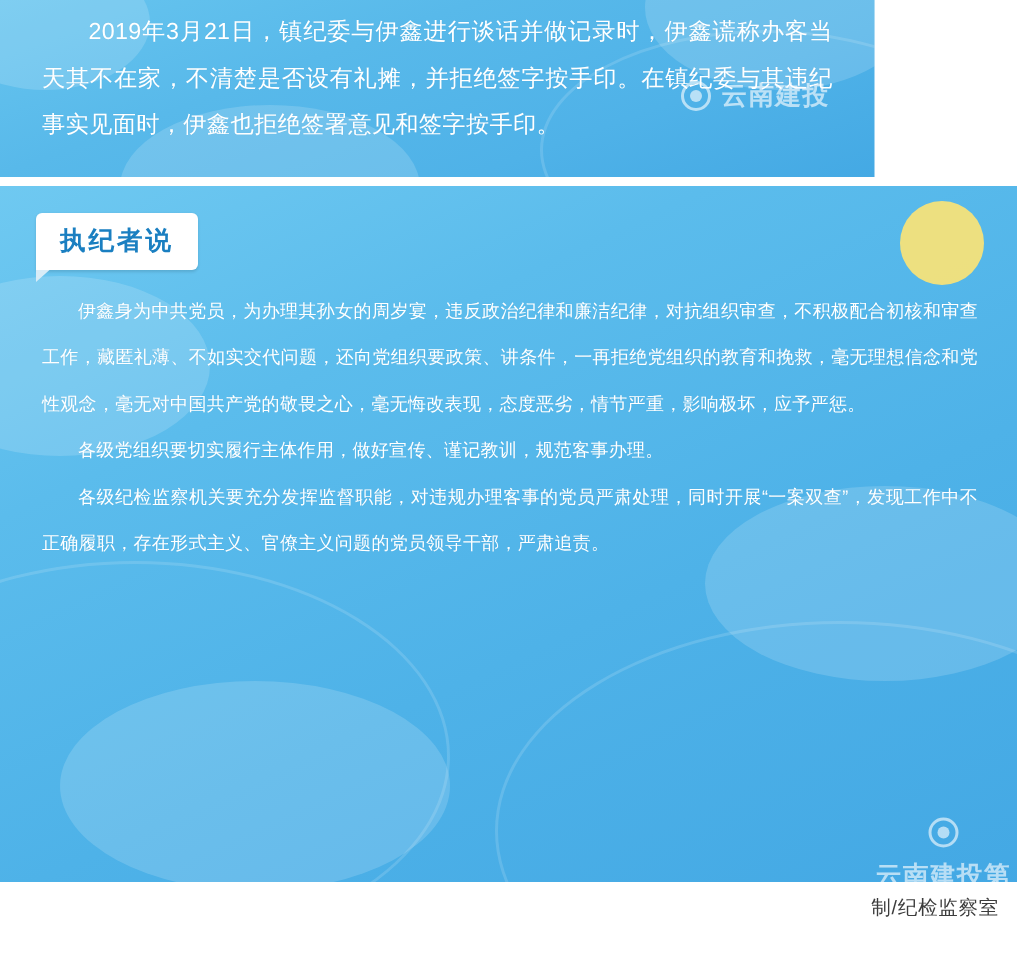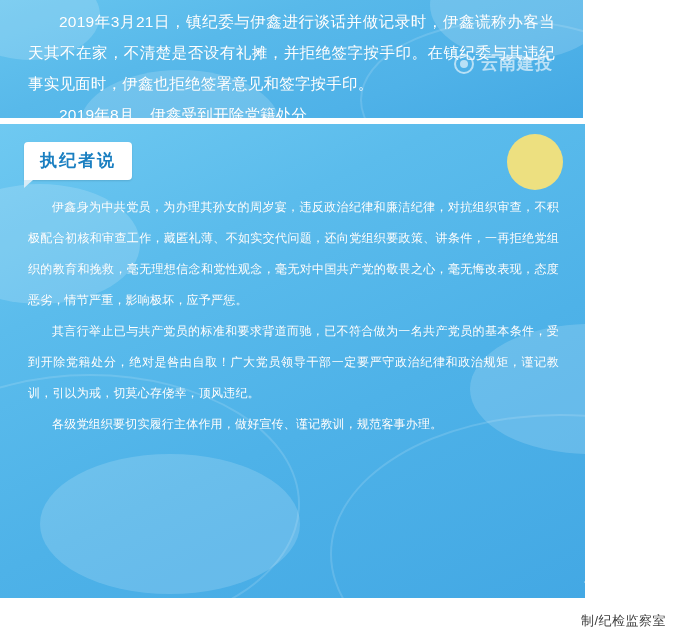--- a/index.html
+++ b/index.html
@@ -75,21 +75,21 @@
     border-radius: 50%;
     background: rgba(255,255,255,0.6);
   }
   #wm-top { right: 30px; top: 52px; text-align: center; }
   #wm-mid { right: 8px; top: 545px; flex-direction: column; }
 
   
   #main-card {
     position: absolute;
     left: 0; top: 124px;
-    width: 585px; height: 474px;
+    width: 678px; height: 474px;
     background: linear-gradient(155deg, #6fc9f1 0%, #5bbcec 28%, #4eb2e8 60%, #43a8e4 100%);
     overflow: hidden;
   }
 
   
   #section-heading {
     position: absolute;
     left: 24px; top: 18px;
     background: #ffffff;
     color: #1a7fc1;
@@ -134,21 +134,21 @@
   .wave {
     position: absolute;
     border: 2px solid rgba(255,255,255,0.14);
     border-radius: 50%;
     pointer-events: none;
   }
 
   
   #footer {
     position: absolute;
-    left: 0; right: 0; bottom: 0;
+    left: 0; right: 0; bottom: 16px;
     height: 36px;
     background: #ffffff;
   }
   #footer-credit {
     position: absolute;
     right: 16px; top: 8px;
     color: #3c3c3c;
     font-size: 13px;
     letter-spacing: 0.5px;
   }
@@ -157,21 +157,20 @@
 <body>
 
 <div id="top-card">
   <div class="cloud" style="left:-40px; top:-30px; width:140px; height:90px;"></div>
   <div class="cloud" style="left:430px; top:-50px; width:180px; height:110px;"></div>
   <div class="cloud" style="left:80px; top:70px; width:200px; height:110px;"></div>
   <div class="wave" style="left:360px; top:20px; width:300px; height:160px;"></div>
 
   <div class="inner">
     <p class="para">2019年3月21日，镇纪委与伊鑫进行谈话并做记录时，伊鑫谎称办客当天其不在家，不清楚是否设有礼摊，并拒绝签字按手印。在镇纪委与其违纪事实见面时，伊鑫也拒绝签署意见和签字按手印。</p>
-    <p class="para">2019年8月，伊鑫受到开除党籍处分。</p>
   </div>
 
   <div class="watermark" id="wm-top">
     <span class="wm-logo"></span>
     <span>云南建投</span>
   </div>
 </div>
 
 <div id="main-card">
   <div class="cloud" style="left:-60px; top:60px; width:200px; height:120px;"></div>
@@ -179,22 +178,22 @@
   <div class="cloud" style="left:40px; top:330px; width:260px; height:140px;"></div>
   <div class="wave" style="left:-120px; top:250px; width:420px; height:260px;"></div>
   <div class="wave" style="left:330px; top:290px; width:460px; height:280px;"></div>
 
   <div id="accent-circle"></div>
 
   <div id="section-heading">执纪者说</div>
 
   <div id="body-paras">
     <p class="para">伊鑫身为中共党员，为办理其孙女的周岁宴，违反政治纪律和廉洁纪律，对抗组织审查，不积极配合初核和审查工作，藏匿礼薄、不如实交代问题，还向党组织要政策、讲条件，一再拒绝党组织的教育和挽救，毫无理想信念和党性观念，毫无对中国共产党的敬畏之心，毫无悔改表现，态度恶劣，情节严重，影响极坏，应予严惩。</p>
-    <p class="para">其言行举止已与共产党员的标准和要求背道而驰，已不符合做为一名共产党员的基本条件，受到开除党籍处分，绝对是咎由自取！广大党员领导干部一定要严守政治纪律和政治规矩，谨记教训，引以为戒，切莫心存侥幸，顶风违纪。</p>
     <p class="para">各级党组织要切实履行主体作用，做好宣传、谨记教训，规范客事办理。</p>
+    <p class="para">各级纪检监察机关要充分发挥监督职能，对违规办理客事的党员严肃处理，同时开展“一案双查”，发现工作中不正确履职，存在形式主义、官僚主义问题的党员领导干部，严肃追责。</p>
   </div>
 </div>
 
 <div class="watermark" id="wm-mid">
   <span class="wm-logo"></span>
   <span>云南建投第</span>
 </div>
 
 <div id="footer">
   <div id="footer-credit">制/纪检监察室</div>

